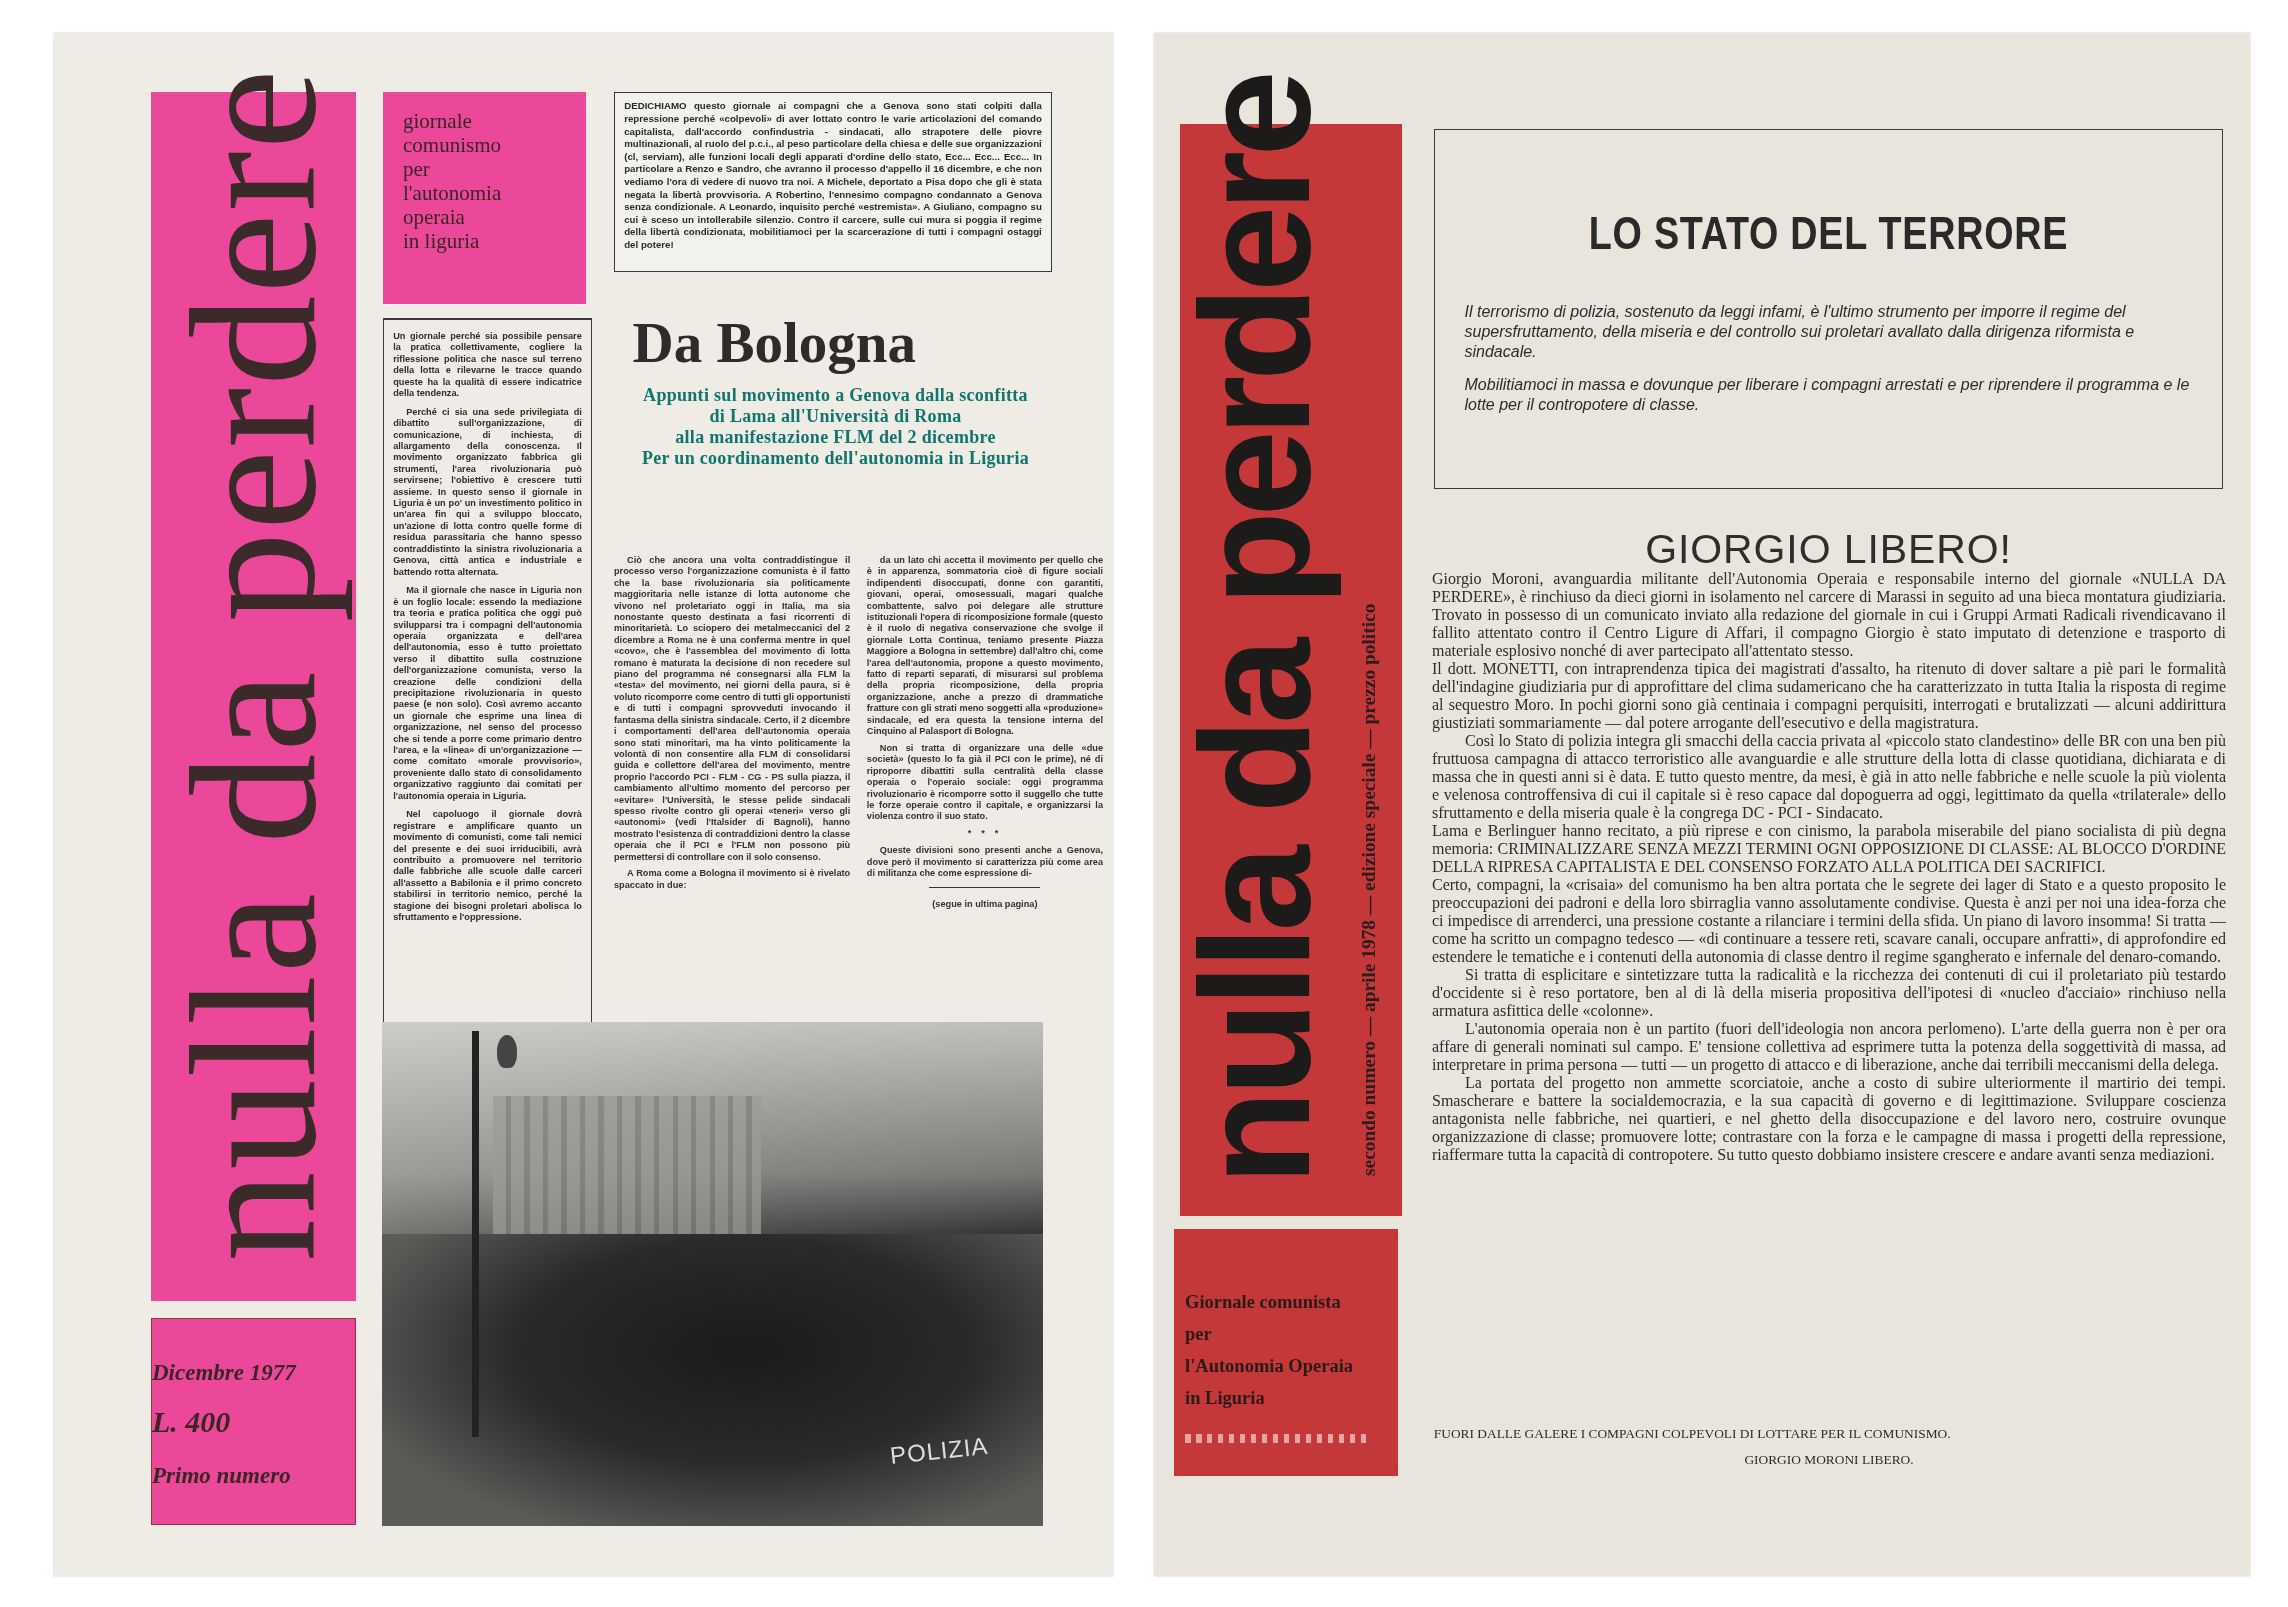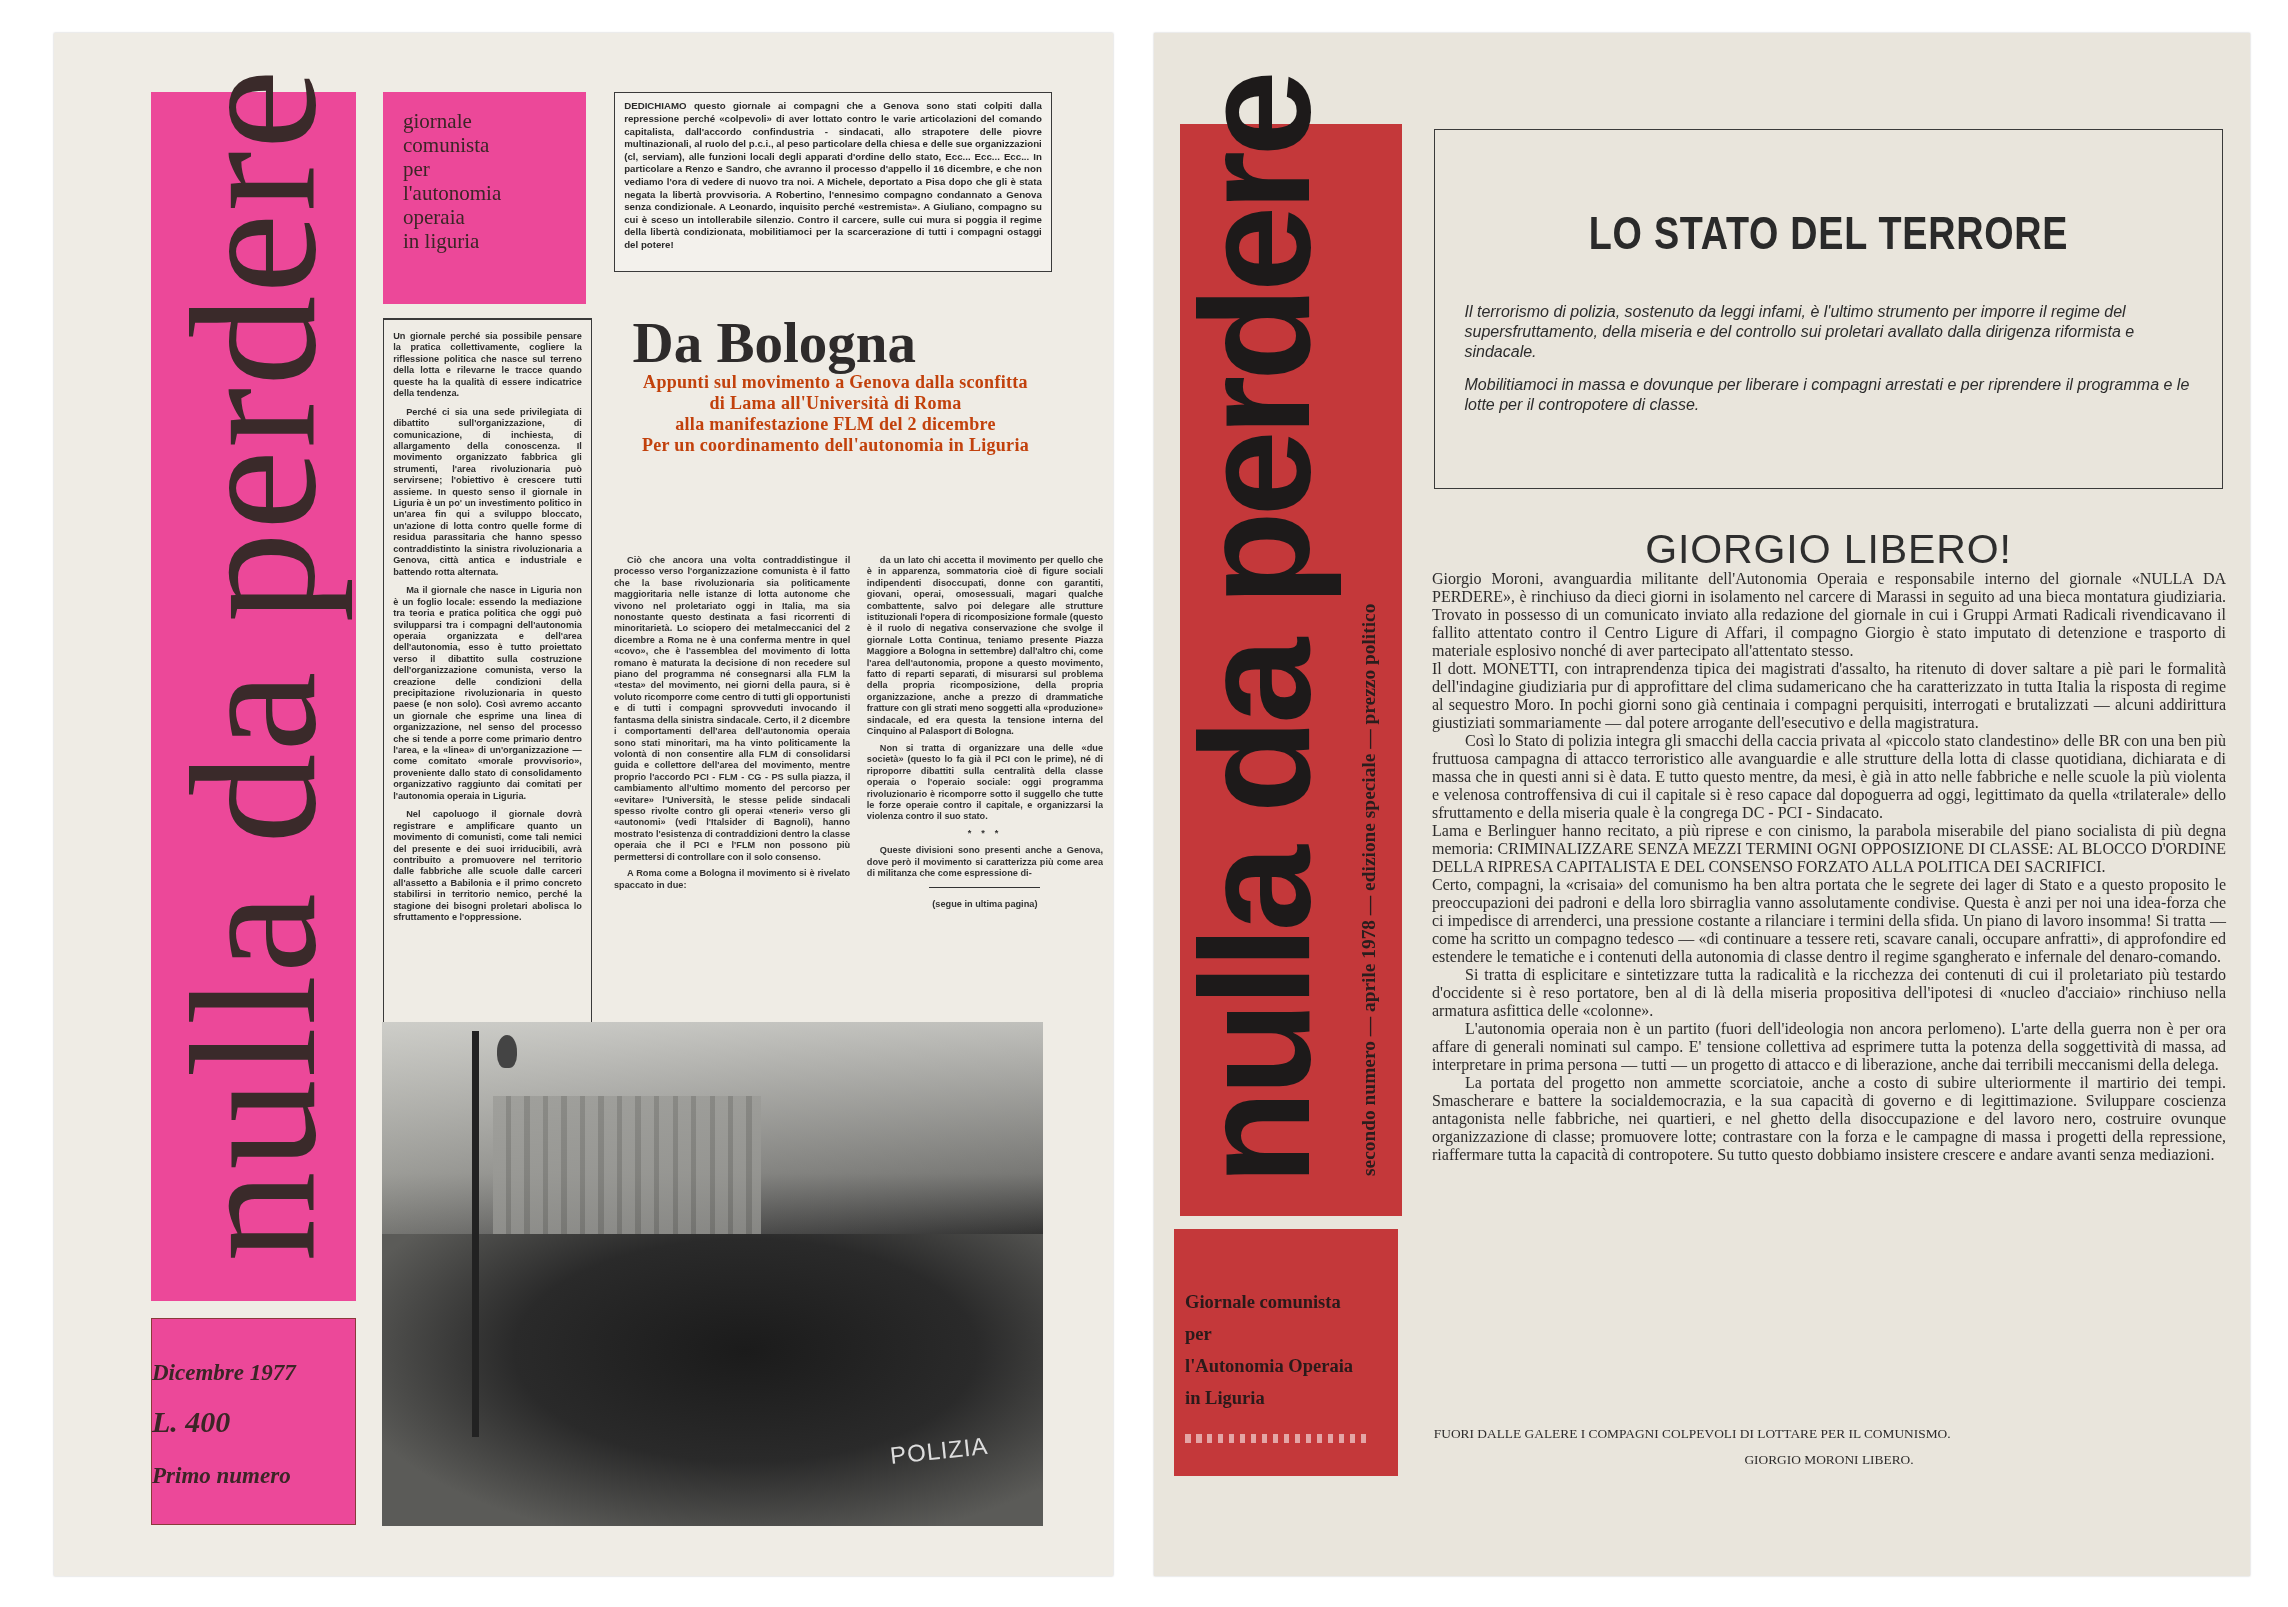--- a/index.html
+++ b/index.html
@@ -19,21 +19,21 @@
   #p1-info .l2{margin-top:18.5px;font-size:30px;}
   #p1-info .l3{margin-top:24px;font-size:23px;}
   #p1-tag{left:329px;top:59px;width:203px;height:212px;padding:16.6px 0 0 20px;box-sizing:border-box;font-size:21px;line-height:24px;color:#3b2626;}
   #p1-dedic{left:560px;top:59px;width:438px;height:180px;border:1.8px solid #3a3a3a;box-sizing:border-box;padding:7.4px 9.2px;font-family:"Liberation Sans",sans-serif;font-weight:bold;font-size:9.7px;line-height:12.6px;text-align:justify;color:#2b2b2b;background:#f3f1ec;}
   #p1-leftcol{left:329px;top:285px;width:209px;height:823px;border:1.8px solid #3a3a3a;border-top:2.8px solid #3a3a3a;box-sizing:border-box;padding:11px 9.2px;font-family:"Liberation Sans",sans-serif;font-weight:bold;font-size:9.2px;line-height:11.4px;text-align:justify;color:#2e2e2e;}
   #p1-leftcol p{margin:0 0 7.4px 0;text-indent:13px;}
   #p1-leftcol p:first-child{text-indent:0;}
   #p1-headline{left:560px;top:281px;width:443px;text-align:center;}
   #p1-headline .h1{font-weight:bold;font-size:57px;line-height:57px;color:#2e2b2b;text-align:left;padding-left:18.5px;}
   #p1-headline .h2{font-weight:bold;font-size:57px;line-height:61px;color:#2e2b2b;text-align:left;padding-left:164px;}
-  #p1-headline .sub{font-weight:bold;font-size:18px;line-height:21px;margin-top:1px;color:#c2410c;letter-spacing:0.3px;}
+  #p1-headline .sub{font-weight:bold;font-size:18px;line-height:21px;margin-top:14px;color:#0f766e;letter-spacing:0.3px;}
   #p1-cols{left:560px;top:522px;width:489px;height:480px;display:flex;gap:16.6px;font-family:"Liberation Sans",sans-serif;font-weight:bold;font-size:9.2px;line-height:11.4px;text-align:justify;color:#333;}
   #p1-cols .col{flex:1;overflow:hidden;}
   #p1-cols p{margin:0 0 5.5px 0;text-indent:13px;}
   #p1-cols .sep{text-align:center;letter-spacing:3.7px;margin:5.5px 0;}
   #p1-cols .cont{text-align:center;font-size:9.2px;margin-top:7.4px;border-top:0.9px solid #333;width:111px;margin-left:auto;margin-right:auto;padding-top:11px;}
   #p1-photo{left:328px;top:989px;width:661px;height:504px;overflow:hidden;
     background:
       linear-gradient(180deg, rgba(220,220,215,.85) 0%, rgba(180,180,175,.6) 30%, rgba(60,60,60,.2) 45%, rgba(40,40,40,0) 60%),
       linear-gradient(90deg, #7a7a76 0%, #555 35%, #3a3a3a 60%, #1e1e1e 100%);}
   #p1-photo .crowd{position:absolute;left:0;top:212px;width:100%;height:292px;background:radial-gradient(ellipse at 55% 40%, #1b1b1b 0%, #2a2a2a 45%, #5b5b58 80%);}
@@ -66,21 +66,21 @@
   <div class="abs red1" id="p1-title-strip">
     <div class="vtitle">nulla da perdere</div>
   </div>
   <div class="abs red1" id="p1-info">
     <div class="l1">Dicembre 1977</div>
     <div class="l2">L. 400</div>
     <div class="l3">Primo numero</div>
   </div>
   <div class="abs red1" id="p1-tag">
     <div>giornale</div>
-    <div>comunista</div>
+    <div>comunismo</div>
     <div>per</div>
     <div>l'autonomia</div>
     <div>operaia</div>
     <div>in liguria</div>
   </div>
   <div class="abs" id="p1-dedic">DEDICHIAMO questo giornale ai compagni che a Genova sono stati colpiti dalla repressione perché «colpevoli» di aver lottato contro le varie articolazioni del comando capitalista, dall'accordo confindustria - sindacati, allo strapotere delle piovre multinazionali, al ruolo del p.c.i., al peso particolare della chiesa e delle sue organizzazioni (cl, serviam), alle funzioni locali degli apparati d'ordine dello stato, Ecc... Ecc... Ecc... In particolare a Renzo e Sandro, che avranno il processo d'appello il 16 dicembre, e che non vediamo l'ora di vedere di nuovo tra noi. A Michele, deportato a Pisa dopo che gli è stata negata la libertà provvisoria. A Robertino, l'ennesimo compagno condannato a Genova senza condizionale. A Leonardo, inquisito perché «estremista». A Giuliano, compagno su cui è sceso un intollerabile silenzio. Contro il carcere, sulle cui mura si poggia il regime della libertà condizionata, mobilitiamoci per la scarcerazione di tutti i compagni ostaggi del potere!</div>
 
   <div class="abs" id="p1-leftcol">
     <p>Un giornale perché sia possibile pensare la pratica collettivamente, cogliere la riflessione politica che nasce sul terreno della lotta e rilevarne le tracce quando queste ha la qualità di essere indicatrice della tendenza.</p>
     <p>Perché ci sia una sede privilegiata di dibattito sull'organizzazione, di comunicazione, di inchiesta, di allargamento della conoscenza. Il movimento organizzato fabbrica gli strumenti, l'area rivoluzionaria può servirsene; l'obiettivo è crescere tutti assieme. In questo senso il giornale in Liguria è un po' un investimento politico in un'area fin qui a sviluppo bloccato, un'azione di lotta contro quelle forme di residua parassitaria che hanno spesso contraddistinto la sinistra rivoluzionaria a Genova, città antica e industriale e battendo rotta alternata.</p>

